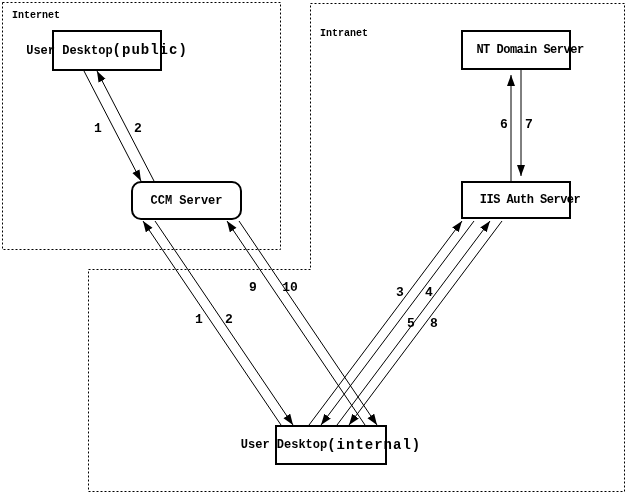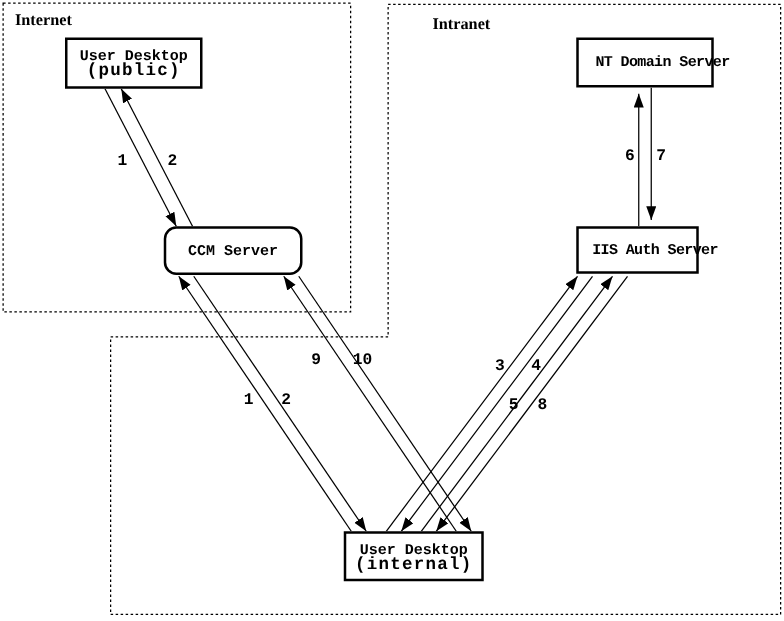--- a/index.html
+++ b/index.html
@@ -1,25 +1,25 @@
 <!DOCTYPE html>
 <html><head>
 <meta charset="utf-8">
 <title>Diagram</title>
 <style>
   html,body{margin:0;padding:0;background:#ffffff;}
   #stage{position:relative;width:627px;height:497px;background:#ffffff;overflow:hidden;
          font-family:"Liberation Mono","DejaVu Sans Mono",monospace;color:#000;}
   #lines{position:absolute;left:0;top:0;width:627px;height:497px;}
   .box{position:absolute;border:2px solid #000;background:#fff;box-sizing:border-box;
-       display:flex;flex-direction:column;align-items:center;justify-content:center;}
+       display:flex;flex-direction:row;align-items:center;justify-content:center;}
   .box-title{font-size:12px;line-height:14px;font-weight:bold;white-space:nowrap;}
   .tight .box-title{letter-spacing:-0.5px;padding-left:28px;}
   .box-sub{font-size:14px;line-height:11px;font-weight:bold;letter-spacing:1px;white-space:nowrap;}
-  .zone-label{position:absolute;font-size:13px;line-height:14px;font-weight:bold;white-space:nowrap;font-family:Liberation Serif, serif;}
+  .zone-label{position:absolute;font-size:10px;line-height:14px;font-weight:bold;white-space:nowrap;}
   text.flow-label{font-family:"Liberation Mono","DejaVu Sans Mono",monospace;
                   font-size:13px;font-weight:bold;fill:#000;text-anchor:middle;}
   .zone-outline{fill:none;stroke:#000;stroke-width:1;stroke-dasharray:2 2;}
   .flow-line{stroke:#000;stroke-width:1;fill:none;}
 </style>
 </head>
 <body>
 
 <div id="stage">
 
@@ -54,36 +54,36 @@
     <text class="flow-label" x="290" y="291">10</text>
     <text class="flow-label" x="400" y="296">3</text>
     <text class="flow-label" x="429" y="296">4</text>
     <text class="flow-label" x="411" y="327">5</text>
     <text class="flow-label" x="434" y="327">8</text>
     <text class="flow-label" x="504" y="128">6</text>
     <text class="flow-label" x="529" y="128">7</text>
   </svg>
 
   <div class="zone-label" style="left:12px;top:9px;">Internet</div>
-  <div class="zone-label" style="left:320px;top:12px;margin-left:26px;">Intranet</div>
+  <div class="zone-label" style="left:320px;top:27px;">Intranet</div>
 
   <div class="box" style="left:52px;top:30px;width:110px;height:41px;">
     <div class="box-title">User Desktop</div>
     <div class="box-sub">(public)</div>
   </div>
 
   <div class="box" style="left:131px;top:181px;width:111px;height:39px;border-radius:10px;">
     <div class="box-title">CCM Server</div>
   </div>
 
   <div class="box tight" style="left:461px;top:30px;width:110px;height:40px;">
     <div class="box-title">NT Domain Server</div>
   </div>
 
-  <div class="box tight" style="left:461px;top:181px;width:98px;height:38px;">
+  <div class="box tight" style="left:461px;top:181px;width:110px;height:38px;">
     <div class="box-title">IIS Auth Server</div>
   </div>
 
   <div class="box" style="left:275px;top:425px;width:112px;height:40px;">
     <div class="box-title">User Desktop</div>
     <div class="box-sub">(internal)</div>
   </div>
 
 </div>
 

